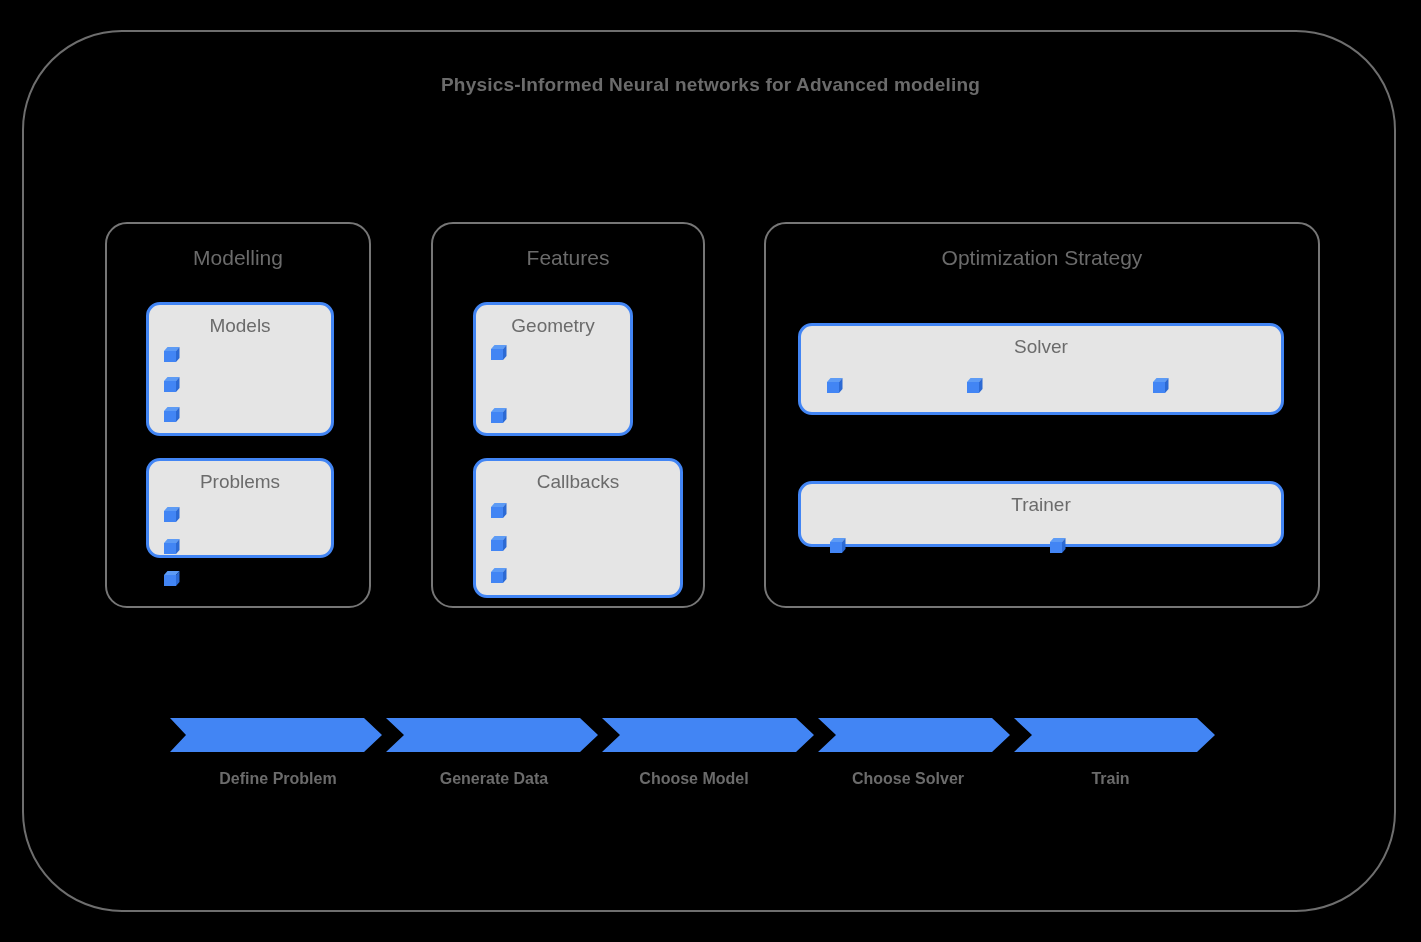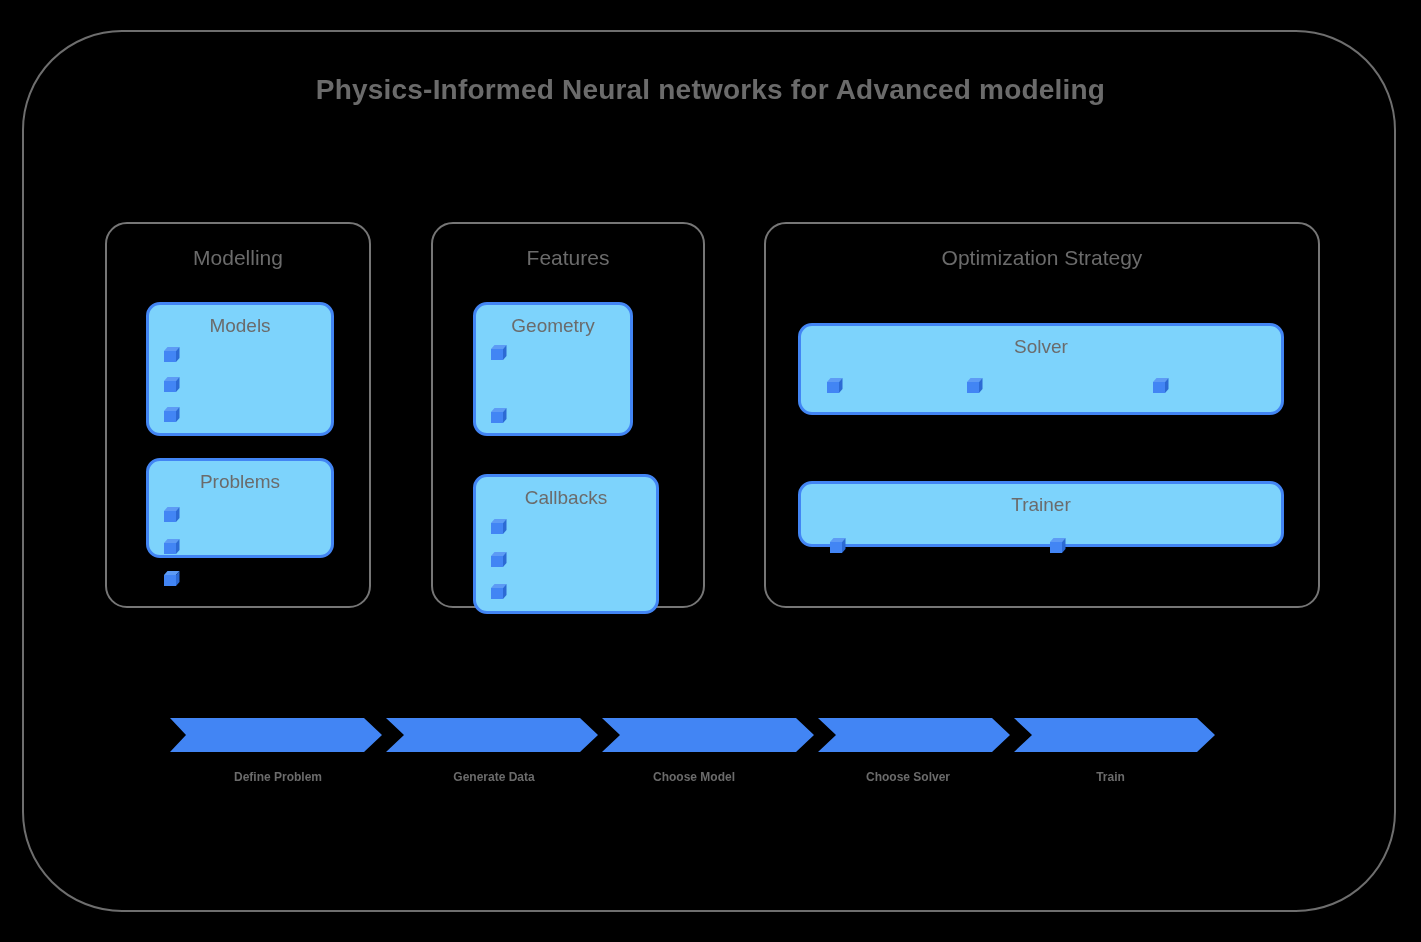--- a/index.html
+++ b/index.html
@@ -30,21 +30,21 @@
   }
 
   
   #page-title {
     position: absolute;
     left: 0;
     top: 74px;
     width: 100%;
     text-align: center;
     color: #6b6b6b;
-    font-size: 28px;
+    font-size: 19px;
     font-weight: bold;
     letter-spacing: 0.2px;
     white-space: nowrap;
   }
 
   
   .group-box {
     position: absolute;
     border: 2px solid #767676;
     border-radius: 22px;
@@ -66,37 +66,37 @@
   #group-modelling { left: 105px; top: 222px; width: 266px; height: 386px; }
   #group-features  { left: 431px; top: 222px; width: 274px; height: 386px; }
   #group-optimization { left: 764px; top: 222px; width: 556px; height: 386px; }
 
   
   .sub-box {
     position: absolute;
     border: 3px solid #4285f4;
     border-radius: 14px;
     box-sizing: border-box;
-    background: #7dd3fc;
+    background: #e5e5e5;
   }
   .sub-title {
     position: absolute;
     left: 0;
     top: 10px;
     width: 100%;
     text-align: center;
     color: #6b6b6b;
     font-size: 19px;
     white-space: nowrap;
   }
 
   #sub-models    { left: 146px; top: 302px; width: 188px; height: 134px; }
   #sub-problems  { left: 146px; top: 458px; width: 188px; height: 100px; }
   #sub-geometry  { left: 473px; top: 302px; width: 160px; height: 134px; }
-  #sub-callbacks { left: 473px; top: 474px; width: 186px; height: 140px; }
+  #sub-callbacks { left: 473px; top: 458px; width: 210px; height: 140px; }
   #sub-solver    { left: 798px; top: 323px; width: 486px; height: 92px; }
   #sub-trainer   { left: 798px; top: 481px; width: 486px; height: 66px; }
 
   
   .cube-icon {
     position: absolute;
     width: 16px;
     height: 16px;
   }
   .cube-icon svg { display: block; width: 16px; height: 16px; }
@@ -122,21 +122,21 @@
     clip-path: polygon(0 0, calc(100% - 18px) 0, 100% 50%, calc(100% - 18px) 100%, 0 100%, 18px 50%);
   }
   .chev-last {
     clip-path: polygon(0 0, calc(100% - 18px) 0, 100% 50%, calc(100% - 18px) 100%, 0 100%, 18px 50%);
   }
   .pipeline-label {
     position: absolute;
     top: 52px;
     text-align: center;
     color: #6b6b6b;
-    font-size: 12px;
+    font-size: 16px;
     font-weight: bold;
     white-space: nowrap;
   }
 </style>
 </head>
 <body>
 
 <div id="outer-container"></div>
 
 <div id="page-title">Physics-Informed Neural networks for Advanced modeling</div>

